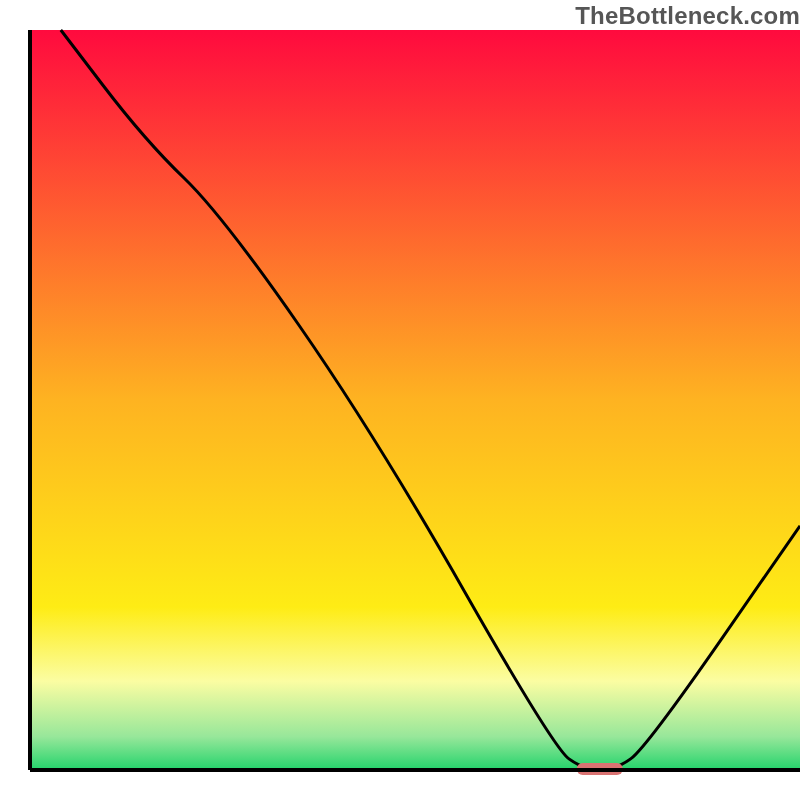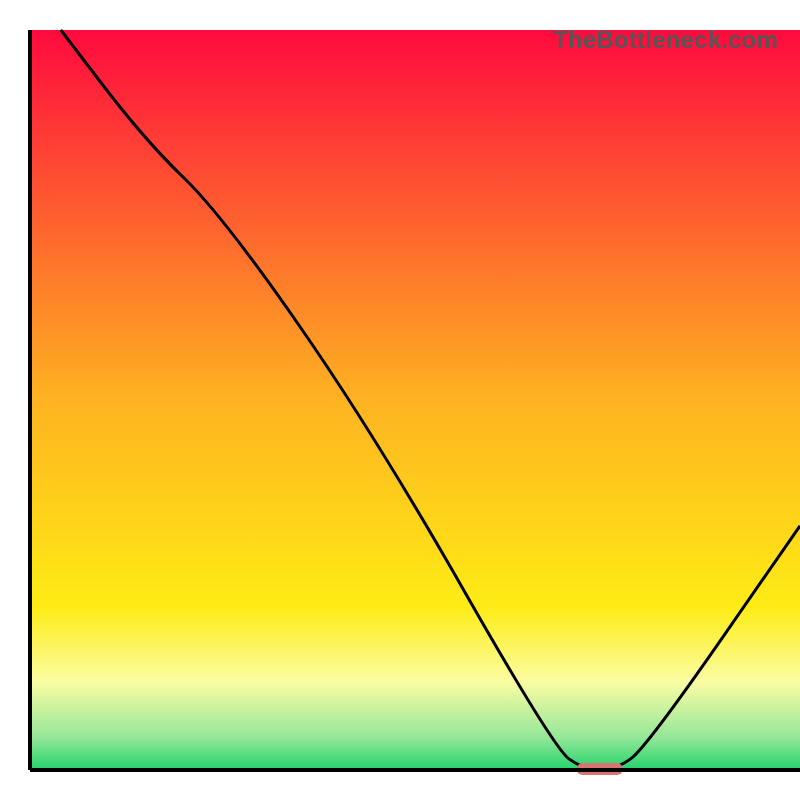--- a/index.html
+++ b/index.html
@@ -11,26 +11,25 @@
     font-family: Arial, Helvetica, sans-serif;
   }
   .canvas {
     position: relative;
     width: 800px;
     height: 800px;
   }
   .watermark {
     position: absolute;
     top: 2px;
-    right: 22px;
+    right: 0;
     font-size: 24px;
     font-weight: 600;
     color: #565656;
     letter-spacing: 0.2px;
-    margin-top: 24px;
   }
   svg {
     position: absolute;
     inset: 0;
   }
 </style>
 </head>
 <body>
 <div class="canvas">
 

